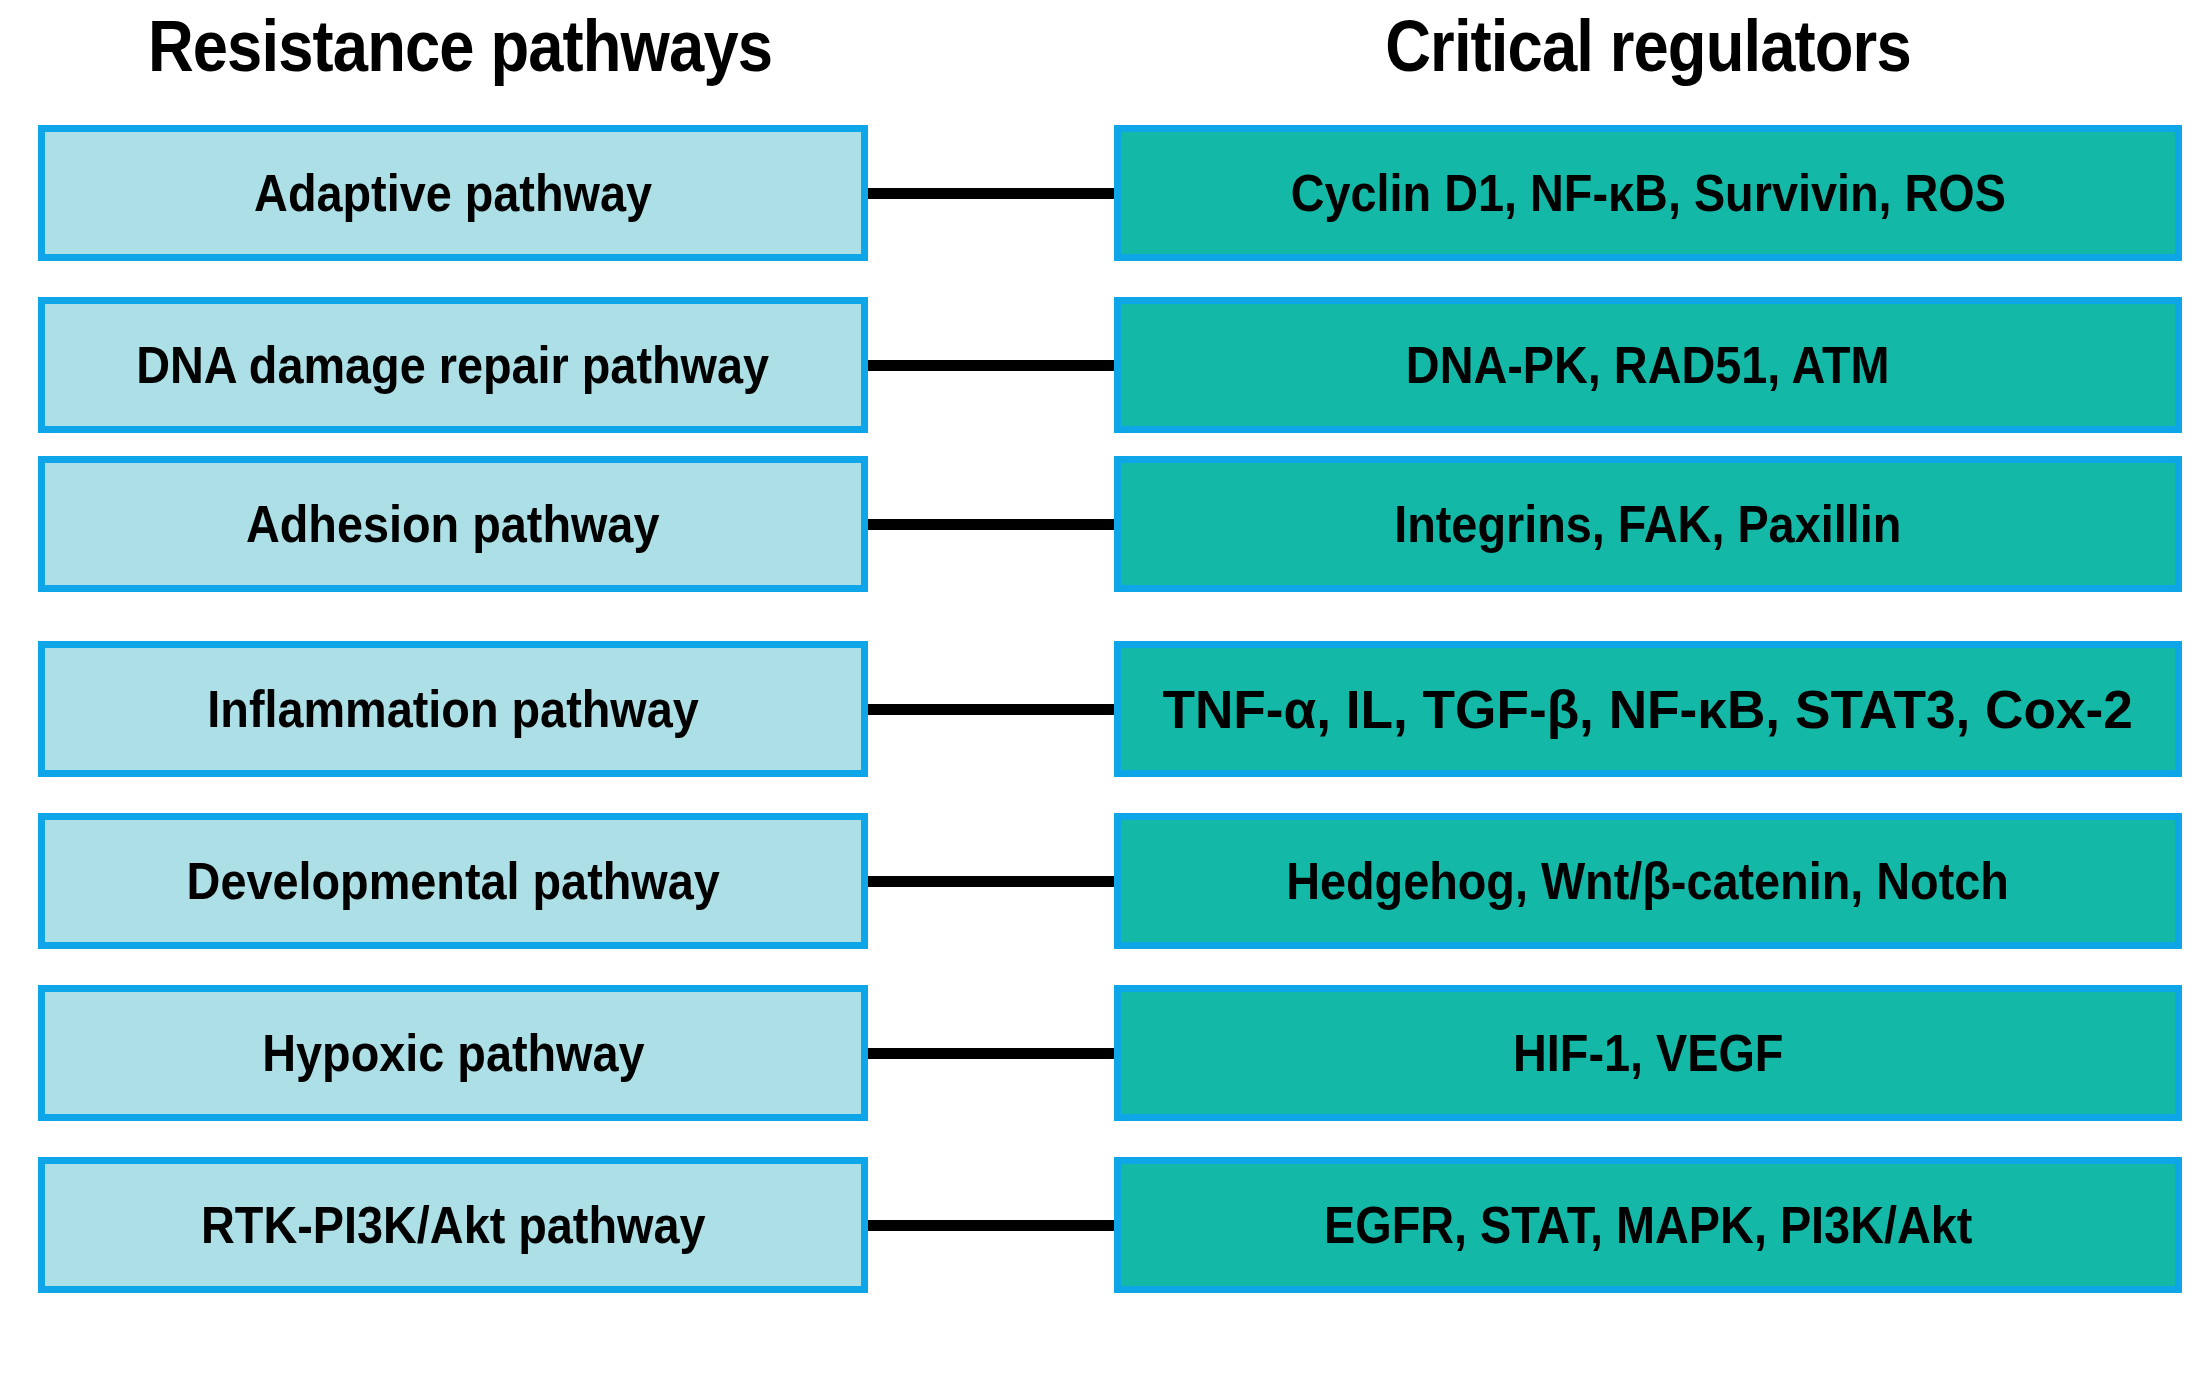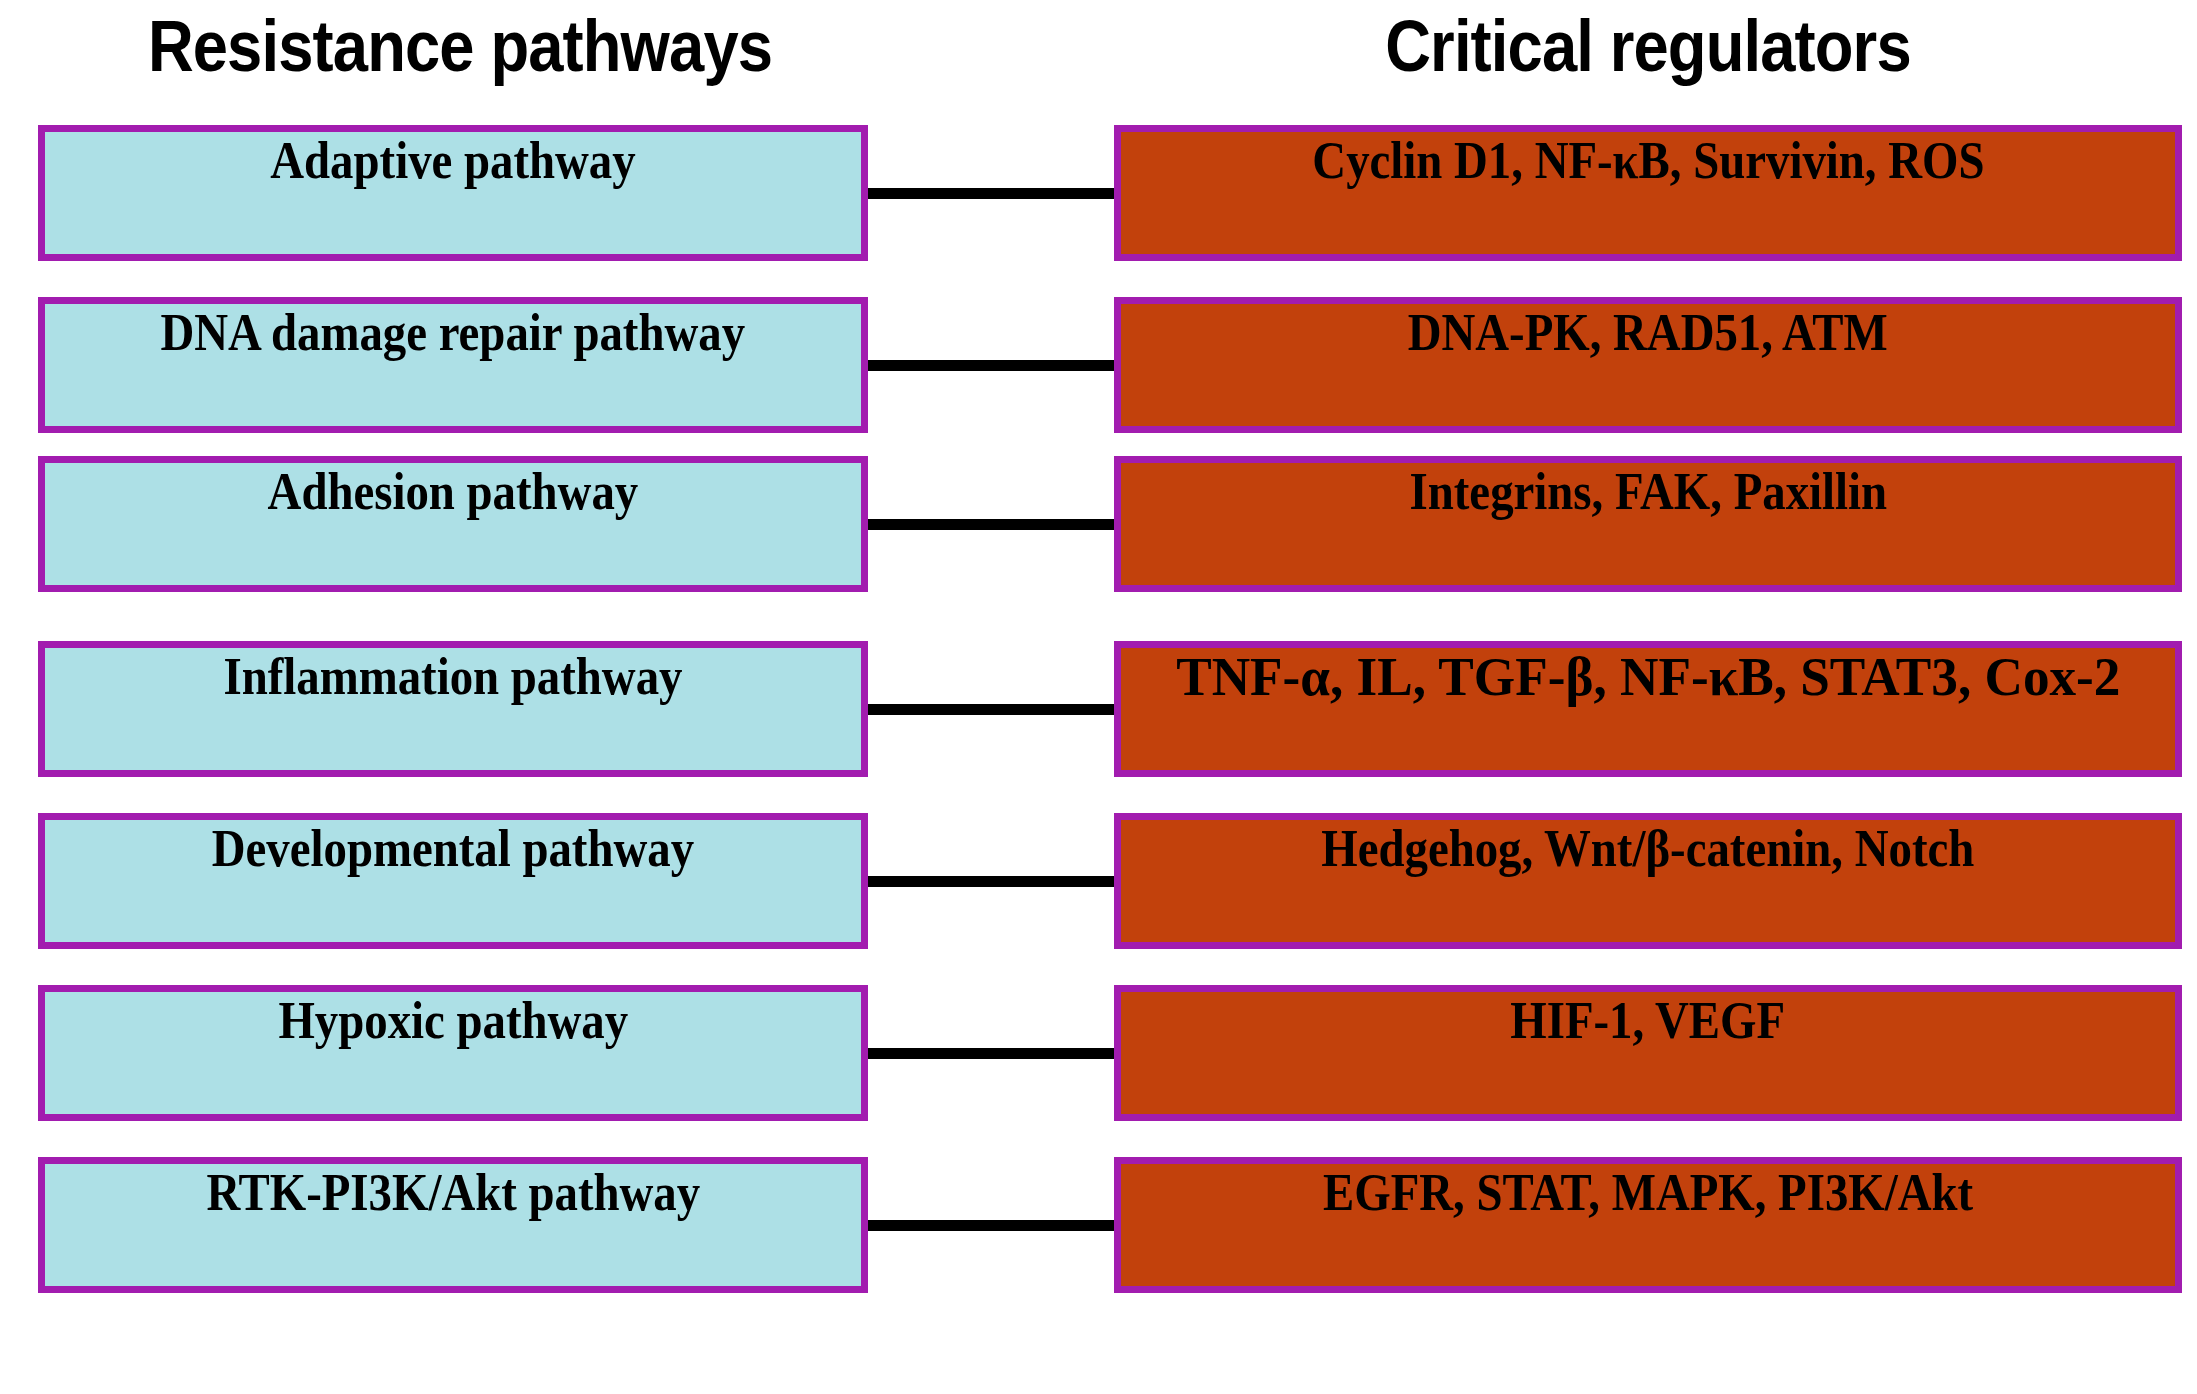--- a/index.html
+++ b/index.html
@@ -50,25 +50,25 @@
   .row {
     position: absolute;
     left: 0;
     width: 2197px;
     height: 172px;
   }
 
   .node {
     position: absolute;
     box-sizing: border-box;
-    border: 7px solid #a21caf;
+    border: 7px solid #0ea5e9;
     display: flex;
+    align-items: center;
     justify-content: center;
     overflow: hidden;
-    font-family: Liberation Serif, serif;
   }
 
   .node .node-label {
     display: block;
     font-weight: bold;
     color: #000000;
     font-size: 52px;
     line-height: 58px;
     white-space: nowrap;
     transform: scaleX(0.9);
@@ -81,21 +81,21 @@
     width: 830px;
     height: 136px;
     background: #ade0e6;
   }
 
   .node-regulator {
     left: 1114px;
     top: 22px;
     width: 1068px;
     height: 136px;
-    background: #c2410c;
+    background: #14b8a6;
   }
 
   
   .node-regulator.tight .node-label {
     font-size: 54px;
     transform: scaleX(0.985);
   }
 
   .connector {
     position: absolute;

